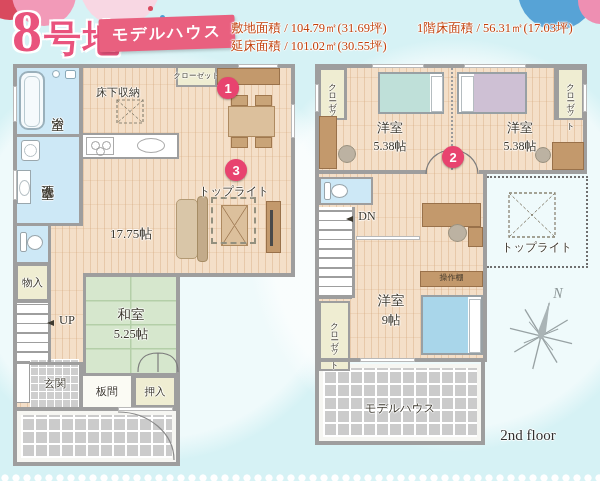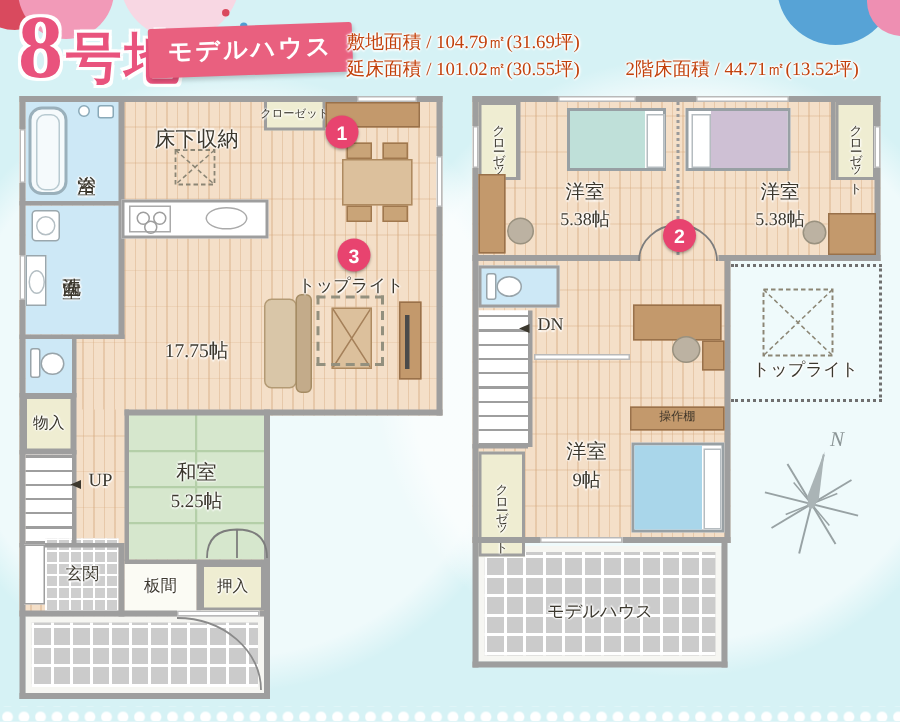--- a/index.html
+++ b/index.html
@@ -81,21 +81,21 @@
   <div class="balloon" style="left:518px;top:-48px;width:78px;height:78px;background:#57a3d6"></div>
   <div class="balloon" style="left:578px;top:-22px;width:46px;height:46px;background:#ee8fb2"></div>
   <div class="dotsm" style="left:148px;top:6px;width:5px;height:5px;background:#d94a5e"></div>
   <div class="dotsm" style="left:160px;top:15px;width:5px;height:5px;background:#4f9fd4"></div>
   <div class="dotsm" style="left:141px;top:18px;width:4px;height:4px;background:#f2b544"></div>
 
   <div class="title">8号地</div>
   <div class="badge">モデルハウス</div>
   <div class="area" style="left:231px;top:20px">敷地面積 / 104.79㎡(31.69坪)</div>
   <div class="area" style="left:231px;top:38px">延床面積 / 101.02㎡(30.55坪)</div>
-  <div class="area" style="left:417px;top:38px">2階床面積 / 44.71㎡(13.52坪)</div>
+  <div class="area" style="left:417px;top:20px">1階床面積 / 56.31㎡(17.03坪)</div>
 
   <div class="room wood" style="left:13px;top:64px;width:282px;height:213px"></div>
   <div class="room wood" style="left:13px;top:273px;width:167px;height:138px"></div>
   <div class="room blue fill2" style="left:17px;top:68px;width:63px;height:66px"></div>
   <div class="room blue fill2" style="left:17px;top:137px;width:63px;height:86px"></div>
   <div class="room blue fill2" style="left:17px;top:226px;width:32px;height:36px"></div>
   <div class="room stairs fill2" style="left:17px;top:303px;width:31px;height:59px"></div>
   <div class="room tatami fill2" style="left:86px;top:276px;width:90px;height:97px"></div>
   <div class="room whitebg fill2" style="left:83px;top:376px;width:48px;height:33px"></div>
   <div class="room tile-s fill2" style="left:30px;top:359px;width:49px;height:49px"></div>
@@ -189,21 +189,21 @@
   <svg class="arcsvg" style="left:136px;top:351px" width="44" height="22">
     <path d="M2,21 Q2,2 22,2 M22,2 L22,21 M42,21 Q42,2 22,2" stroke="#7d7d7d" stroke-width="1.2" fill="none"></path>
   </svg>
 
   <svg class="arcsvg" style="left:114px;top:410px" width="64" height="54">
     <path d="M4,2 A56,48 0 0 1 60,50" stroke="#8a8a8a" stroke-width="1.2" fill="none"></path>
   </svg>
 
   <div class="lbl vlbl" style="left:50px;top:87px;height:42px;font-size:12.5px">浴室</div>
   <div class="lbl vlbl" style="left:40px;top:145px;height:62px;font-size:12.5px">洗面室</div>
-  <div class="lbl" style="left:103px;top:86px;width:52px;font-size:14px">床下収納</div>
+  <div class="lbl" style="left:92px;top:86px;width:52px;font-size:11px">床下収納</div>
   <div class="lbl" style="left:96px;top:227px;width:70px;font-size:13px">17.75帖</div>
   <div class="lbl" style="left:196px;top:185px;width:76px;font-size:11.5px">トップライト</div>
   <div class="lbl" style="left:96px;top:308px;width:70px;font-size:13.5px">和室</div>
   <div class="lbl" style="left:96px;top:328px;width:70px;font-size:12.5px">5.25帖</div>
   <div class="arrow-l" style="left:47px;top:320px"></div>
   <div class="lbl" style="left:54px;top:314px;width:26px;font-size:12.5px">UP</div>
   <div class="lbl" style="left:36px;top:377px;width:38px;font-size:11px">玄関</div>
   <div class="lbl" style="left:84px;top:385px;width:46px;font-size:11px">板間</div>
 
   <div class="marker" style="left:217px;top:77px">1</div>
@@ -302,17 +302,18 @@
   <div class="lbl" style="left:485px;top:121px;width:70px;font-size:13px">洋室</div>
   <div class="lbl" style="left:485px;top:140px;width:70px;font-size:12px">5.38帖</div>
   <div class="arrow-l" style="left:346px;top:216px"></div>
   <div class="lbl" style="left:353px;top:210px;width:28px;font-size:12px">DN</div>
   <div class="lbl" style="left:424px;top:274px;width:55px;font-size:8px;color:#41372a;text-shadow:none">操作棚</div>
   <div class="lbl" style="left:356px;top:294px;width:70px;font-size:13.5px">洋室</div>
   <div class="lbl" style="left:356px;top:314px;width:70px;font-size:12.5px">9帖</div>
   <div class="lbl" style="left:499px;top:241px;width:76px;font-size:11.5px">トップライト</div>
   <div class="lbl" style="left:360px;top:402px;width:80px;font-size:11.5px">モデルハウス</div>
   <div class="lbl" style="left:548px;top:286px;width:20px;font-size:14px;font-style:italic;color:#8b9596;text-shadow:none">N</div>
+  <div class="lbl cap" style="left:486px;top:427px;width:84px">2nd floor</div>
 
   <div class="marker" style="left:442px;top:146px">2</div>
 
   <div class="scallops"></div>
 </div>
 
 </body></html>

